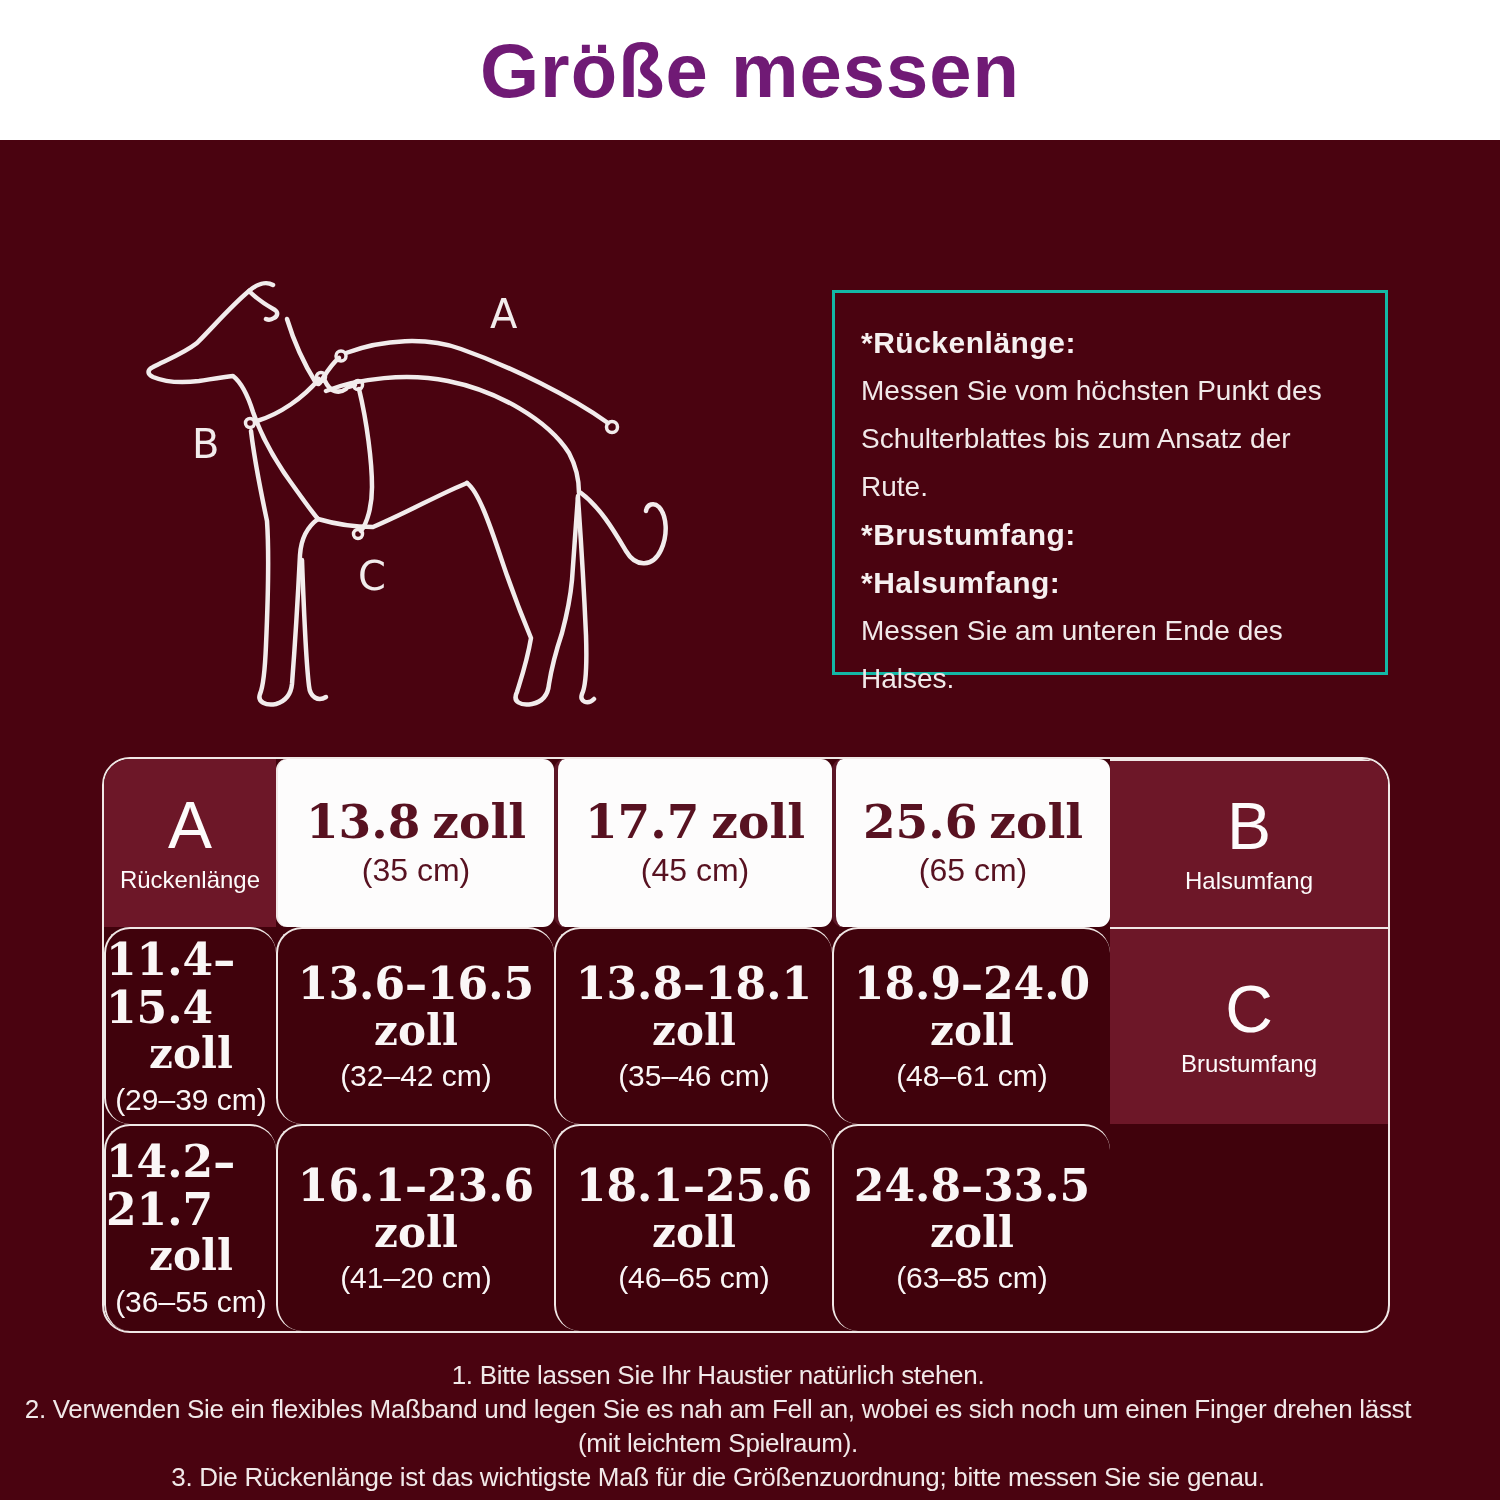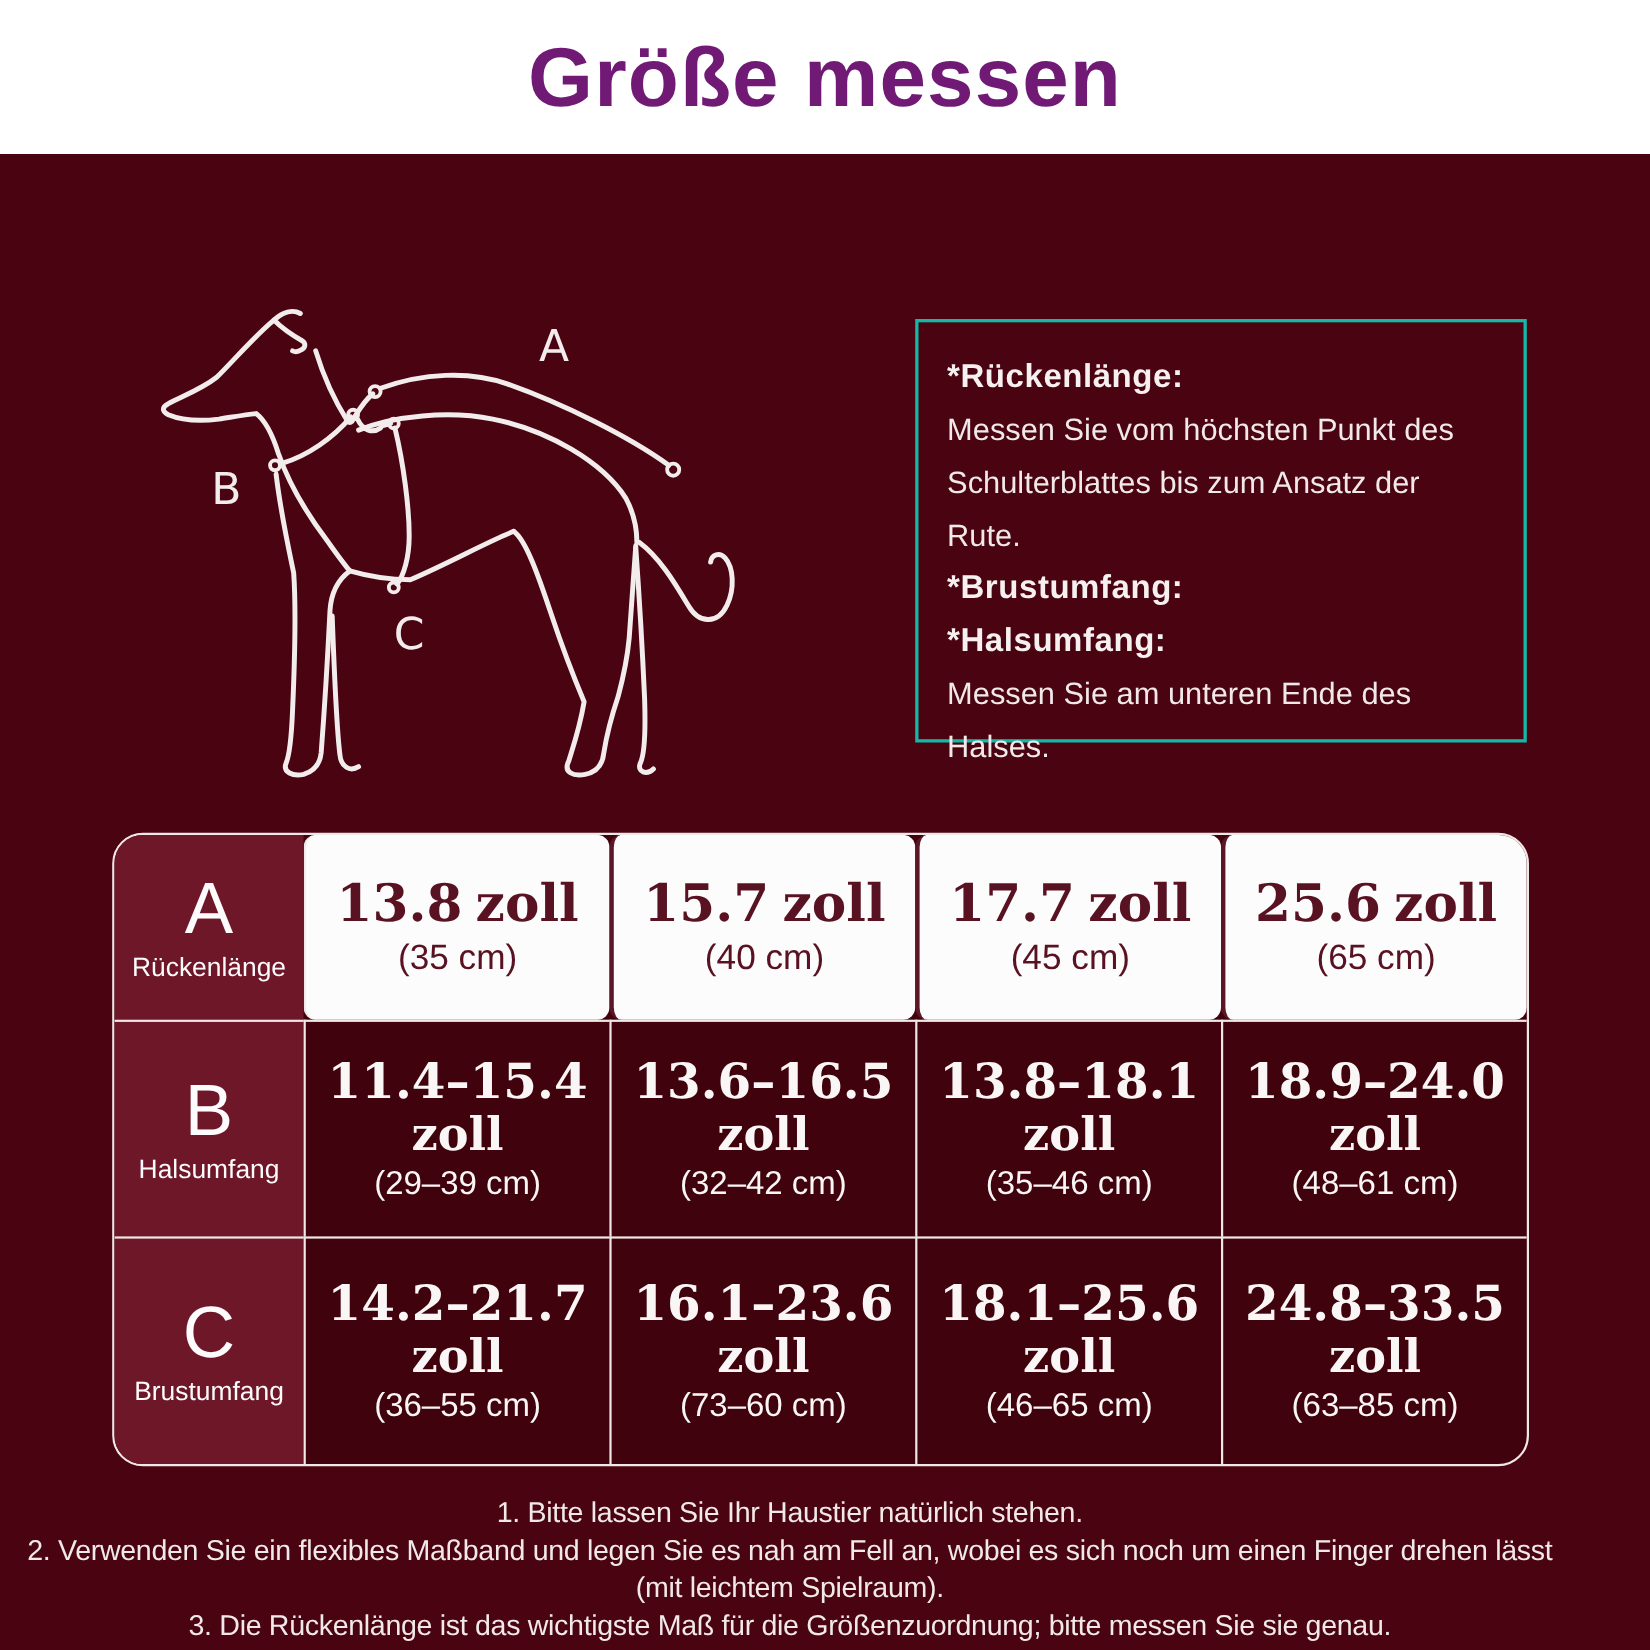--- a/index.html
+++ b/index.html
@@ -36,21 +36,21 @@
   .r0{border-top:none;}
   .hcol{background:#6d1728;color:#fdfbfb;}
   .key{font-size:66px;font-weight:400;line-height:1;}
   .hlabel{font-size:24px;margin-top:8px;}
   .rA.data{background:#fdfcfc;color:#581221;border-radius:11px;}
   .rA.data.mdiv{border-left:4px solid #5c1626;}
   .serif{font-family:"DejaVu Serif",serif;font-weight:700;}
   .a-line{font-size:47px;line-height:1.05;}
   .a-unit{margin-left:12px;}
   .a-cm{font-size:32px;margin-top:6px;}
-  .bc{color:#faf6f6;}
+  .bc{color:#faf6f6;border-radius:26px;}
   .bc-val{font-size:44px;line-height:1.08;}
   .bc-unit{font-size:42px;line-height:1.08;}
   .bc-cm{font-size:30px;margin-top:6px;font-family:"Liberation Sans",sans-serif;font-weight:400;}
 
   
   .notes{position:absolute;left:0;top:1218px;width:1436px;box-sizing:border-box;padding:0 18px;
          text-align:center;color:#f1e9e9;font-size:26px;line-height:34px;letter-spacing:-0.3px;}
 </style>
 </head>
 <body>
@@ -121,24 +121,20 @@
 
       <div class="cell hcol c0 r0">
         <div class="key">A</div>
         <div class="hlabel">Rückenlänge</div>
       </div>
       <div class="cell rA data r0">
         <div class="a-line serif"><span>13.8</span><span class="a-unit">zoll</span></div>
         <div class="a-cm">(35 cm)</div>
       </div>
       <div class="cell rA data r0 mdiv">
-        <div class="a-line serif"><span>15.7</span><span class="a-unit">zoll</span></div>
-        <div class="a-cm">(40 cm)</div>
-      </div>
-      <div class="cell rA data r0 mdiv">
         <div class="a-line serif"><span>17.7</span><span class="a-unit">zoll</span></div>
         <div class="a-cm">(45 cm)</div>
       </div>
       <div class="cell rA data r0 mdiv">
         <div class="a-line serif"><span>25.6</span><span class="a-unit">zoll</span></div>
         <div class="a-cm">(65 cm)</div>
       </div>
 
       <div class="cell hcol c0">
         <div class="key">B</div>
@@ -170,21 +166,21 @@
         <div class="hlabel">Brustumfang</div>
       </div>
       <div class="cell bc">
         <div class="bc-val serif">14.2–21.7</div>
         <div class="bc-unit serif">zoll</div>
         <div class="bc-cm">(36–55 cm)</div>
       </div>
       <div class="cell bc">
         <div class="bc-val serif">16.1–23.6</div>
         <div class="bc-unit serif">zoll</div>
-        <div class="bc-cm">(73–60 cm)</div>
+        <div class="bc-cm">(41–20 cm)</div>
       </div>
       <div class="cell bc">
         <div class="bc-val serif">18.1–25.6</div>
         <div class="bc-unit serif">zoll</div>
         <div class="bc-cm">(46–65 cm)</div>
       </div>
       <div class="cell bc">
         <div class="bc-val serif">24.8–33.5</div>
         <div class="bc-unit serif">zoll</div>
         <div class="bc-cm">(63–85 cm)</div>

